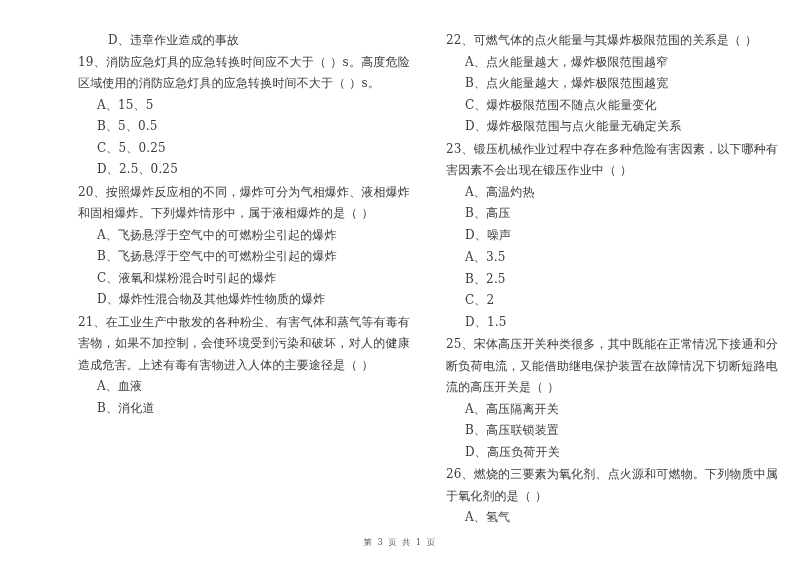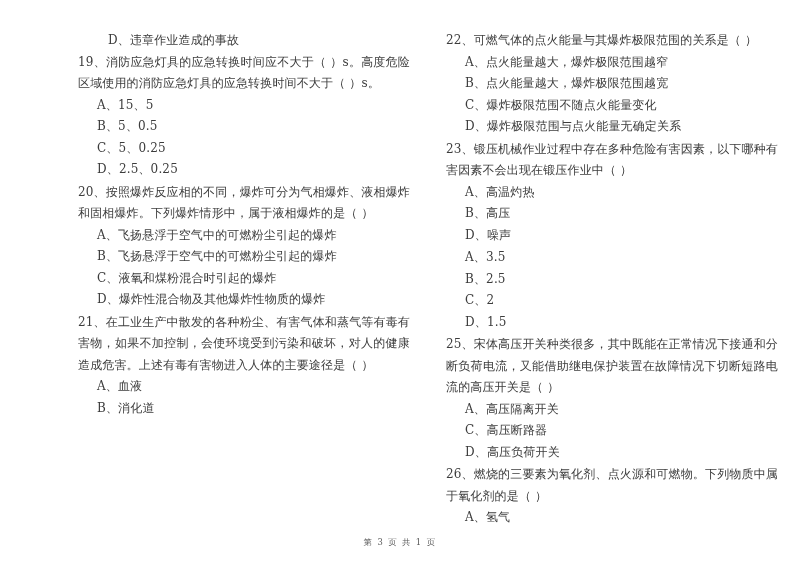--- a/index.html
+++ b/index.html
@@ -128,21 +128,21 @@
       <div class="q">
         <p class="opt">A、3.5</p>
         <p class="opt">B、2.5</p>
         <p class="opt">C、2</p>
         <p class="opt">D、1.5</p>
       </div>
 
       <div class="q">
         <p class="q-stem">25、宋体高压开关种类很多，其中既能在正常情况下接通和分断负荷电流，又能借助继电保护装置在故障情况下切断短路电流的高压开关是（      ）</p>
         <p class="opt">A、高压隔离开关</p>
-        <p class="opt">C、高压断路器</p>
+        <p class="opt">B、高压联锁装置</p>
         <p class="opt">D、高压负荷开关</p>
       </div>
 
       <div class="q">
         <p class="q-stem">26、燃烧的三要素为氧化剂、点火源和可燃物。下列物质中属于氧化剂的是（      ）</p>
         <p class="opt">A、氢气</p>
 
       </div>
 
     </div>

